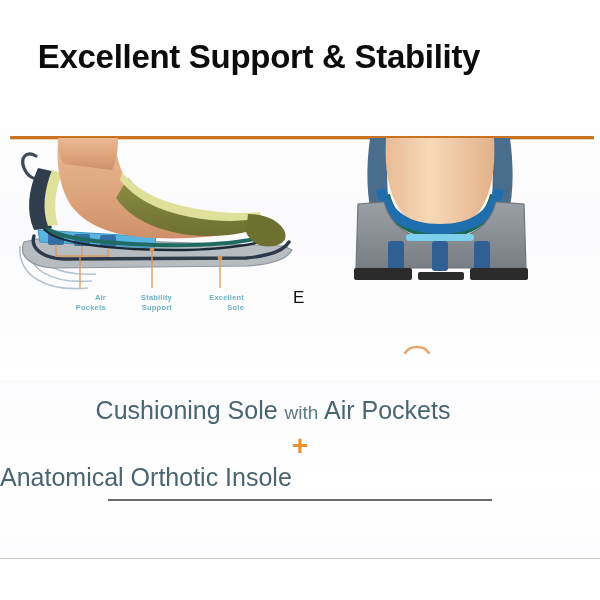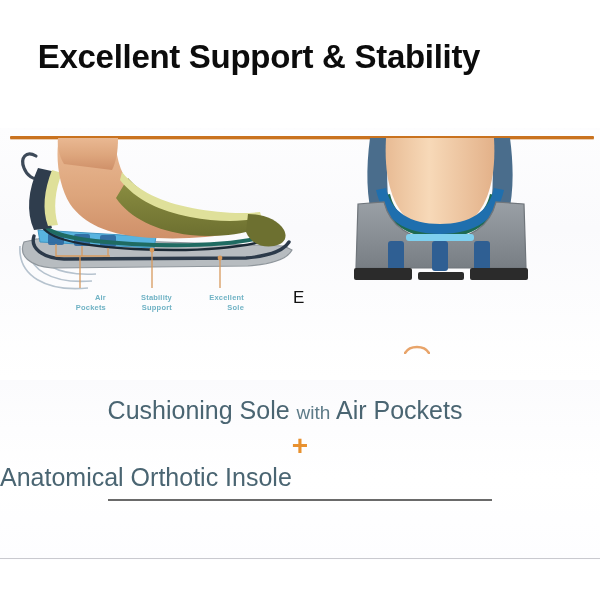--- a/index.html
+++ b/index.html
@@ -71,21 +71,20 @@
   
   .copy{
     position:absolute;left:0;top:380px;width:600px;height:180px;
     background:linear-gradient(180deg,#fbfbfd 0%,#ffffff 55%,#fdfdff 100%);
   }
   .line1{
     position:absolute;left:0;top:16px;width:546px;text-align:center;
     font-size:25px;color:#4a6572;
     font-family:"Liberation Sans", sans-serif;
     white-space:nowrap;
-    padding-left:12px;
   }
   .line1 .small{font-size:19px;color:#5d7b88;}
   .plus{
     position:absolute;left:0;top:53px;width:600px;text-align:center;
     font-size:28px;font-weight:bold;color:#e8912f;line-height:26px;
     font-family:"Liberation Sans", sans-serif;
   }
   .line2{
     position:absolute;left:0;top:83px;width:600px;text-align:left;
     font-size:25px;color:#4a6572;

